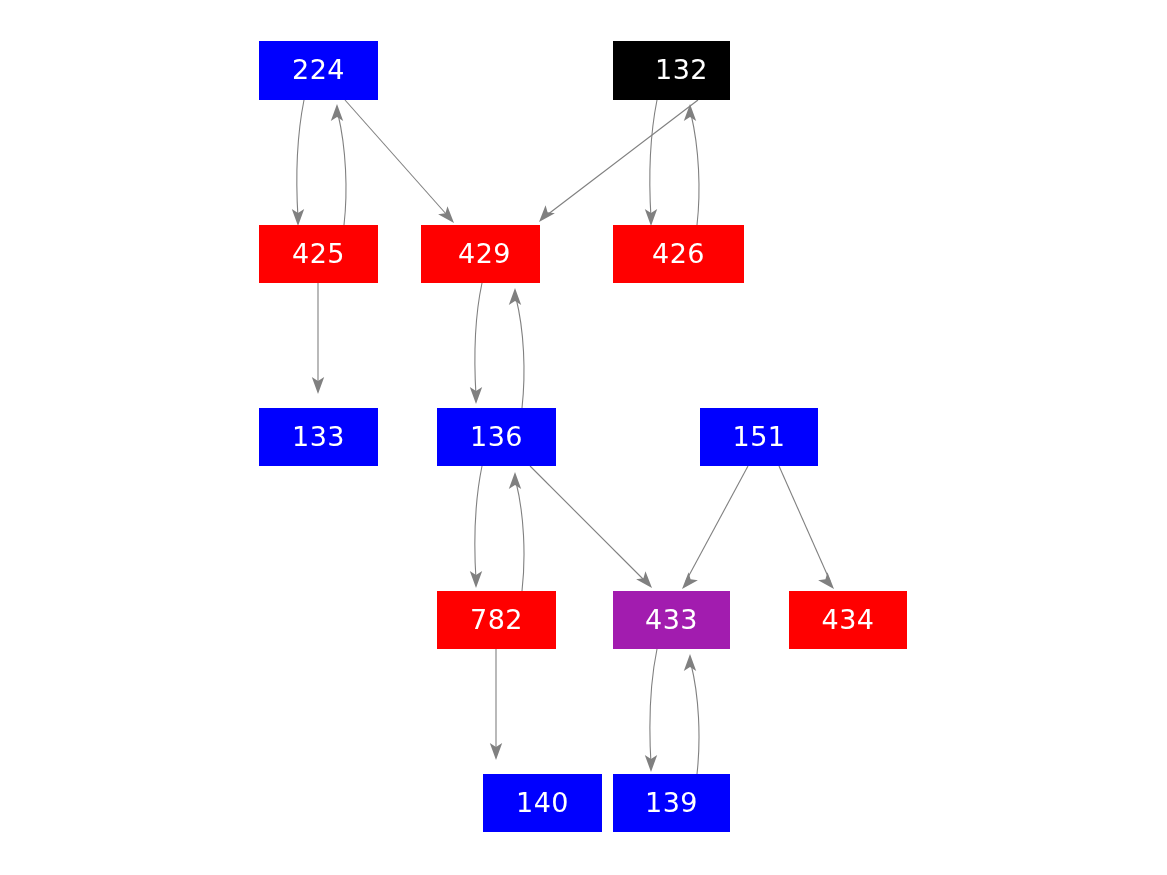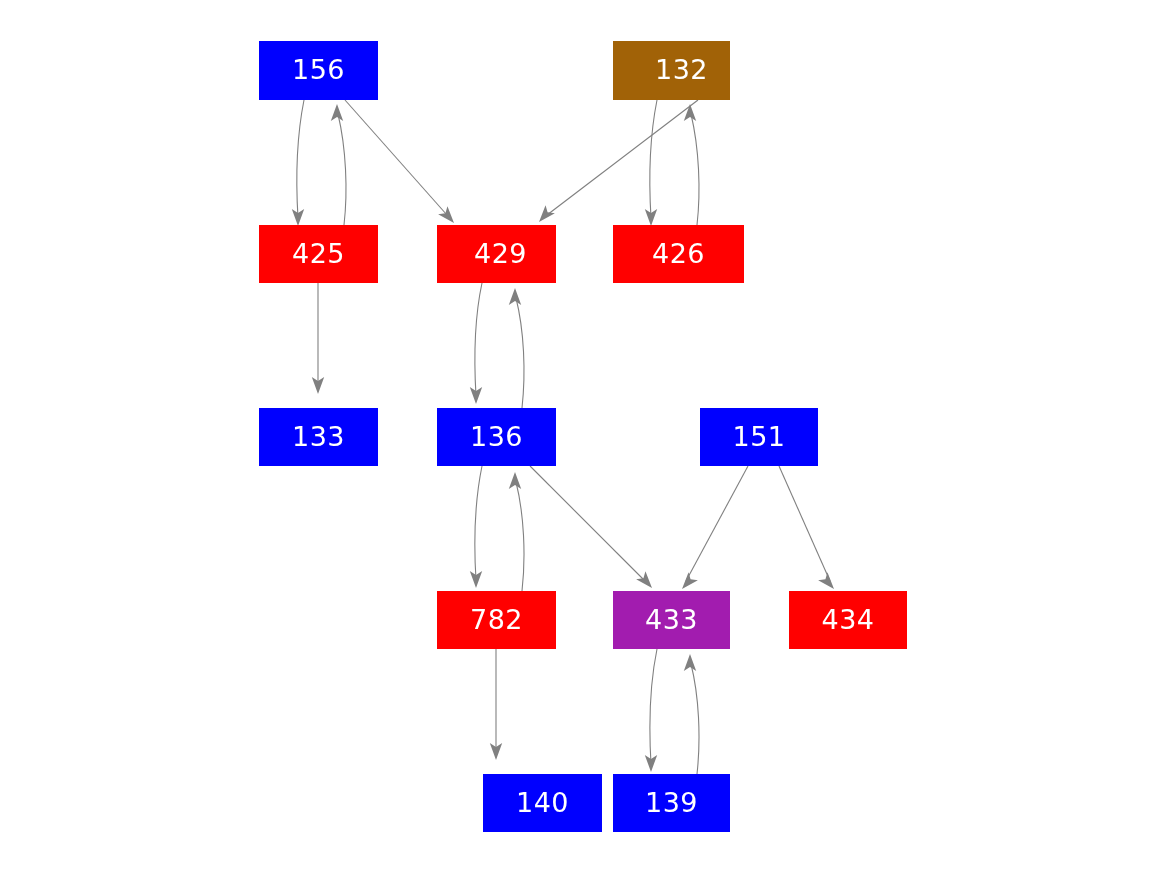--- a/index.html
+++ b/index.html
@@ -128,29 +128,29 @@
         <path class="edge-path" d="M 657,649 C 649,688 649,730 651,764" stroke="#808080"></path>
         <polygon class="edge-head" points="651,772 644.8,755 651,759 657.2,755" fill="#808080"></polygon>
       </g>
       <g>
         <path class="edge-path" d="M 697,774 C 701,738 699,696 691,664" stroke="#808080"></path>
         <polygon class="edge-head" points="690,654 696.2,671 690,667 683.8,671" fill="#808080"></polygon>
       </g>
     </svg>
   <div id="node-layer">
       <div class="node" style="left: 259px; top: 41px; width: 119px; height: 59px; background: rgb(0, 0, 255); color: rgb(255, 255, 255);">
-        <span class="node-label">156</span>
+        <span class="node-label">224</span>
       </div>
-      <div class="node" style="left: 613px; top: 41px; width: 117px; height: 59px; background: #a16207; color: rgb(255, 255, 255); padding-left: 20px;">
+      <div class="node" style="left: 613px; top: 41px; width: 117px; height: 59px; background: #000000; color: rgb(255, 255, 255); padding-left: 20px;">
         <span class="node-label">132</span>
       </div>
       <div class="node" style="left: 259px; top: 225px; width: 119px; height: 58px; background: rgb(255, 0, 0); color: rgb(255, 255, 255);">
         <span class="node-label">425</span>
       </div>
-      <div class="node" style="left: 437px; top: 225px; width: 119px; height: 58px; background: rgb(255, 0, 0); color: rgb(255, 255, 255); padding-left: 8px;">
+      <div class="node" style="left: 421px; top: 225px; width: 119px; height: 58px; background: rgb(255, 0, 0); color: rgb(255, 255, 255); padding-left: 8px;">
         <span class="node-label">429</span>
       </div>
       <div class="node" style="left: 613px; top: 225px; width: 131px; height: 58px; background: rgb(255, 0, 0); color: rgb(255, 255, 255);">
         <span class="node-label">426</span>
       </div>
       <div class="node" style="left: 259px; top: 408px; width: 119px; height: 58px; background: rgb(0, 0, 255); color: rgb(255, 255, 255);">
         <span class="node-label">133</span>
       </div>
       <div class="node" style="left: 437px; top: 408px; width: 119px; height: 58px; background: rgb(0, 0, 255); color: rgb(255, 255, 255);">
         <span class="node-label">136</span>

